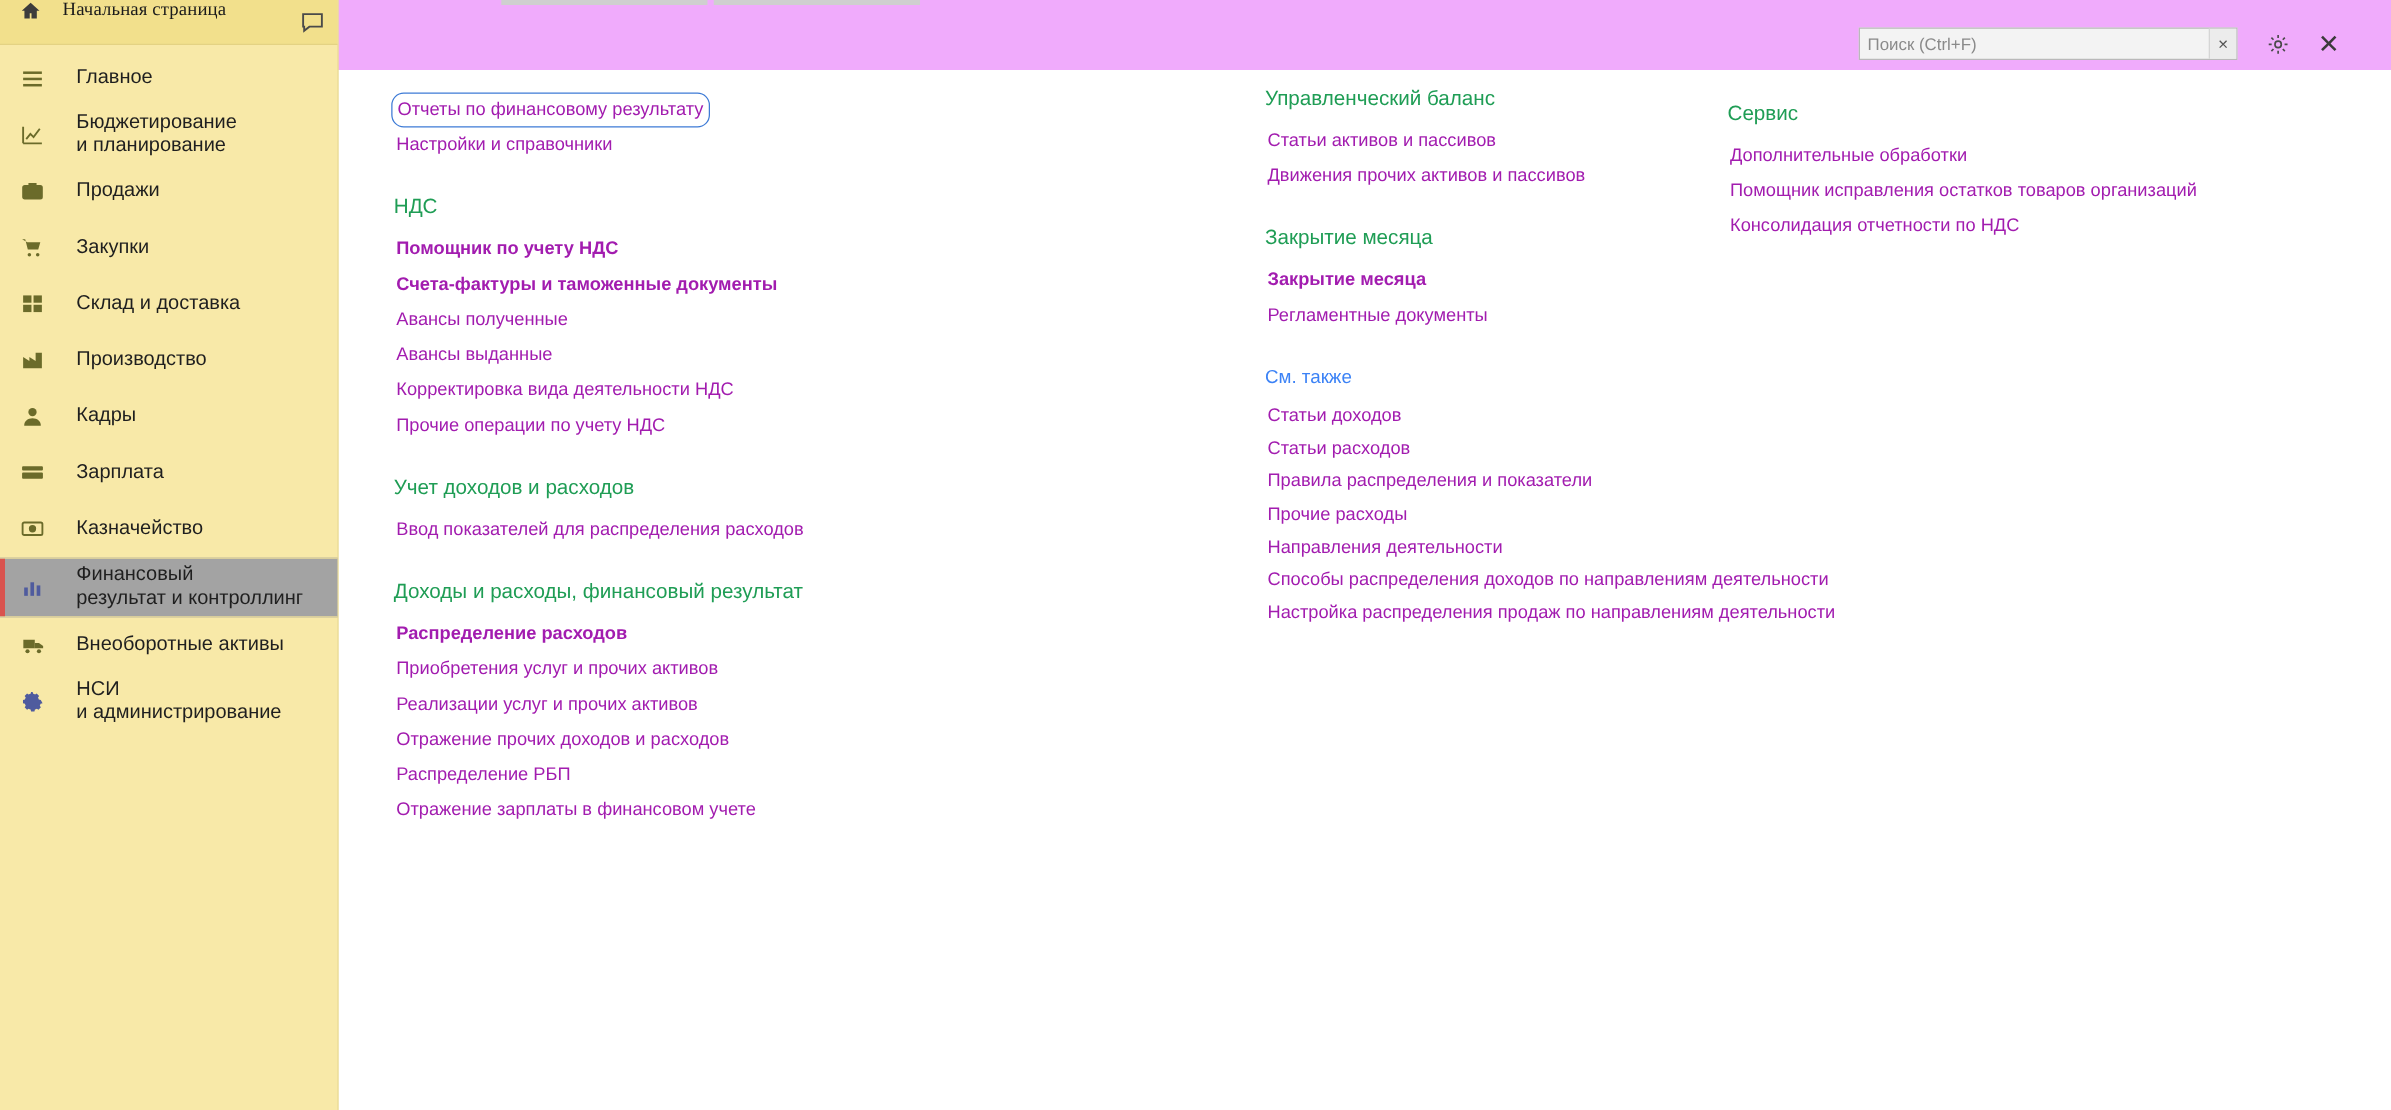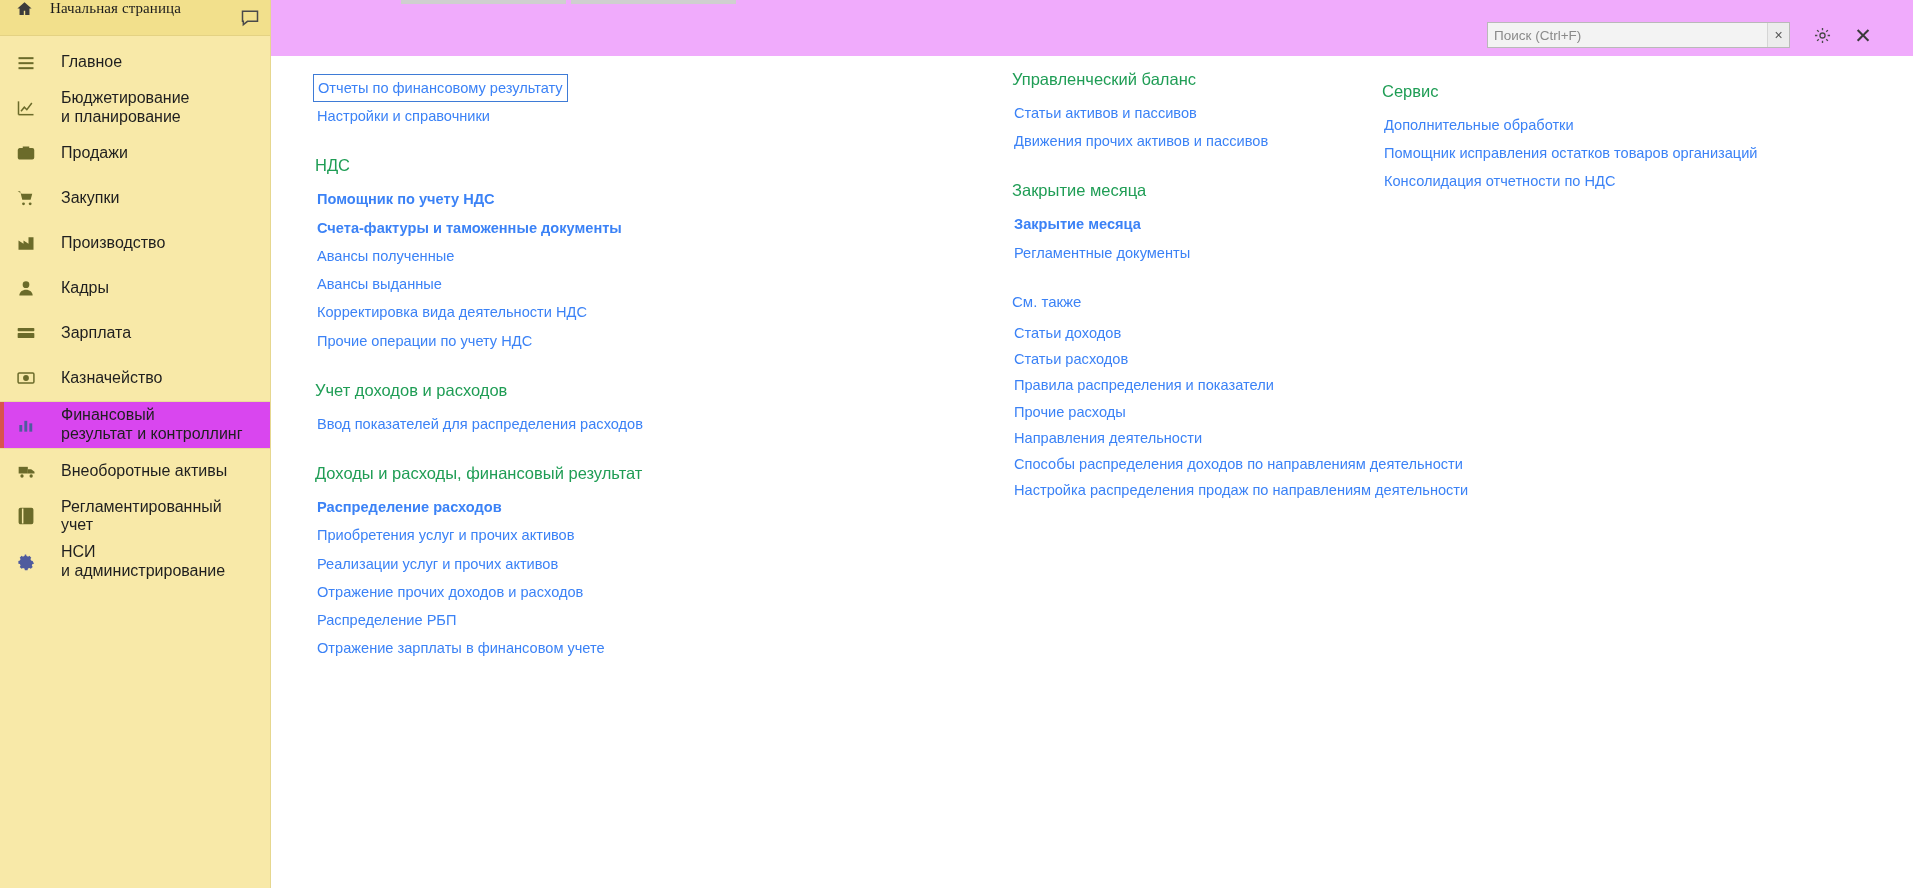--- a/index.html
+++ b/index.html
@@ -66,21 +66,21 @@
     justify-content: flex-start;
   }
   .nav-item .nlabel {
     font-size: 16px;
     color: #1f1f1f;
     line-height: 1.18;
     margin-left: 15px;
     white-space: pre-line;
   }
   .nav-item.active {
-    background: #d946ef;
+    background: #a3a3a3;
     border-top: 1px solid #eadb9a;
     border-bottom: 1px solid #eadb9a;
   }
   .nav-item.active::before {
     content: "";
     position: absolute;
     left: 0; top: 0; bottom: 0;
     width: 4px;
     background: #d9534f;
   }
@@ -172,27 +172,28 @@
   }
   .grp-title.first { margin-top: 14px; }
   .plain-title {
     color: #3b82f6;
     font-size: 15px;
     margin: 26px 0 10px 21px;
   }
   .link {
     display: block;
     font-size: 14.6px;
-    color: #3b82f6;
+    color: #a21caf;
     margin: 0 0 0 21px;
     padding: 5px 0 5px 2px;
     line-height: 1.25;
     width: max-content;
     max-width: 100%;
     cursor: default;
+    border-radius: 10px;
   }
   .link.bold { font-weight: bold; }
   .link.sel {
     border: 1px solid #3e7bd6;
     padding: 4px 4px 4px 4px;
     margin-left: 19px;
   }
   .link.tight { padding-top: 4px; padding-bottom: 4px; }
   .spacer-18 { height: 18px; }
 </style>
@@ -265,20 +266,33 @@
               <g fill="#6b6b2a">
                 <path d="M2 4h3l2.5 10h10l2-7H7"></path>
                 <circle cx="9" cy="19" r="1.7"></circle>
                 <circle cx="17" cy="19" r="1.7"></circle>
               </g>
             </svg>
         </span>
         <span class="nlabel">Закупки</span>
       </div>
 
+      <div class="nav-item">
+        <span class="nicon">
+          <svg width="20" height="20" viewBox="0 0 24 24">
+              <g fill="#6b6b2a">
+                <rect x="3" y="4" width="8" height="7"></rect>
+                <rect x="13" y="4" width="8" height="7"></rect>
+                <rect x="3" y="13" width="8" height="7"></rect>
+                <rect x="13" y="13" width="8" height="7"></rect>
+              </g>
+            </svg>
+        </span>
+        <span class="nlabel">Склад и доставка</span>
+      </div>
 
       <div class="nav-item">
         <span class="nicon">
           <svg width="20" height="20" viewBox="0 0 24 24">
               <path d="M3 20V9l6 4V9l6 4V5h6v15z" fill="#6b6b2a"></path>
             </svg>
         </span>
         <span class="nlabel">Производство</span>
       </div>
 
@@ -339,32 +353,20 @@
                 <path d="M2 7h11v8H2z"></path>
                 <path d="M13 10h4l4 3v2h-8z"></path>
                 <circle cx="6" cy="18" r="2"></circle>
                 <circle cx="17" cy="18" r="2"></circle>
               </g>
             </svg>
         </span>
         <span class="nlabel">Внеоборотные активы</span>
       </div>
 
-      <div class="nav-item">
-        <span class="nicon">
-          <svg width="20" height="20" viewBox="0 0 24 24">
-              <g fill="none" stroke="#6b6b2a" stroke-width="1.8">
-                <rect x="4" y="3" width="16" height="18" rx="1.5" fill="#6b6b2a"></rect>
-                <path d="M8 3v18" stroke="#f8e9a8"></path>
-              </g>
-            </svg>
-        </span>
-        <span class="nlabel">Регламентированный
-учет</span>
-      </div>
 
       <div class="nav-item">
         <span class="nicon">
           <svg width="20" height="20" viewBox="0 0 24 24">
               <g fill="#4f5b9e">
                 <path d="M12 8.2A3.8 3.8 0 1 0 12 15.8 3.8 3.8 0 0 0 12 8.2zm9-1.1-2-.5a7.6 7.6 0 0 0-.8-1.9l1.1-1.7-2.4-2.4L15.2 1.7a7.6 7.6 0 0 0-1.9-.8L12.8-1h-1.6l-.5 1.9a7.6 7.6 0 0 0-1.9.8L7.1 .6 4.7 3l1.1 1.7a7.6 7.6 0 0 0-.8 1.9L3 7.1v3.4l2 .5c.2.7.4 1.3.8 1.9L4.7 14.6 7.1 17l1.7-1.1c.6.3 1.2.6 1.9.8l.5 2h3.4l.5-2c.7-.2 1.3-.5 1.9-.8l1.7 1.1 2.4-2.4-1.1-1.7c.3-.6.6-1.2.8-1.9l2-.5z" transform="translate(0,4) scale(0.95)"></path>
               </g>
             </svg>
         </span>
         <span class="nlabel">НСИ

